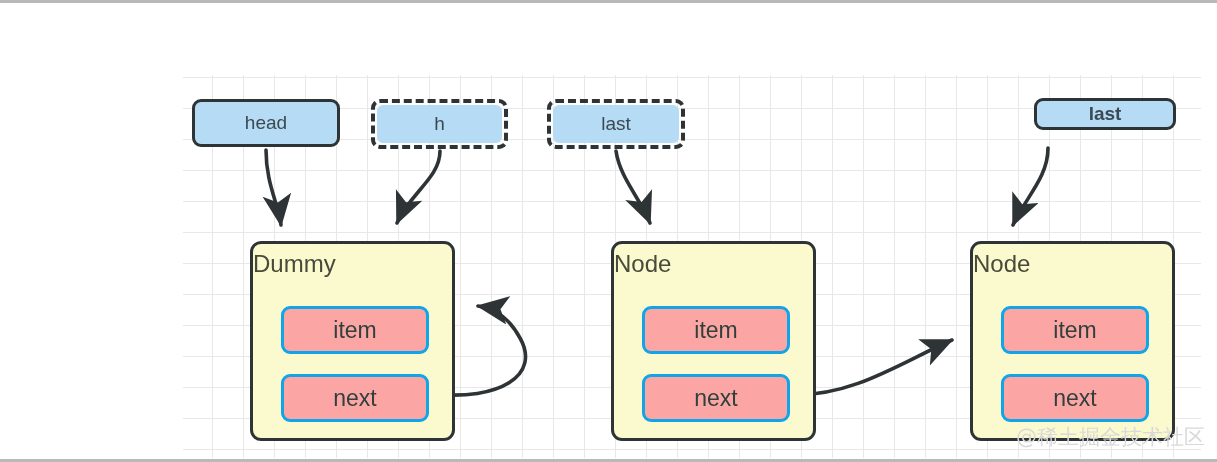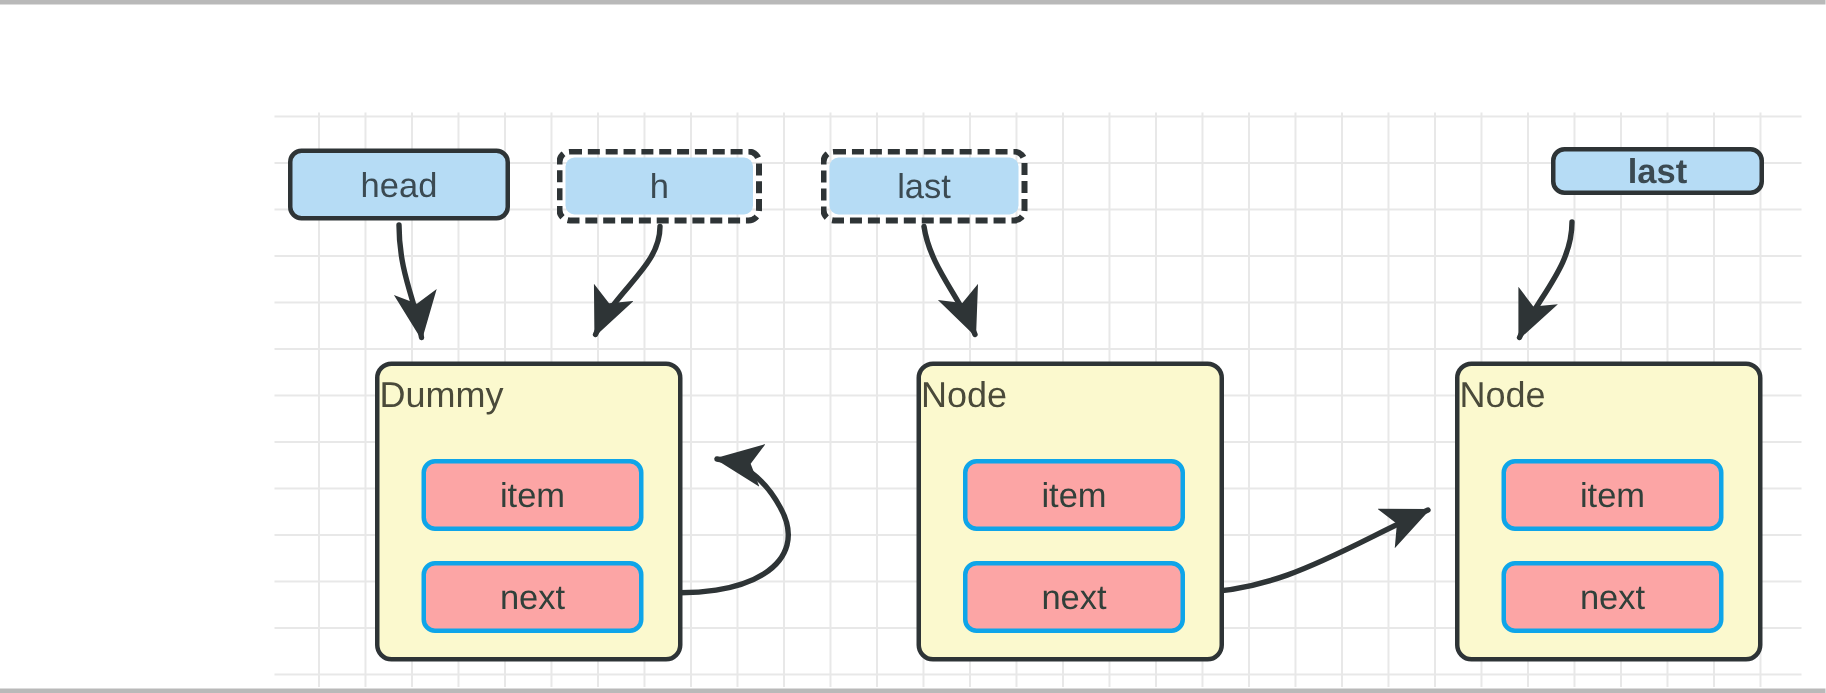--- a/index.html
+++ b/index.html
@@ -73,21 +73,21 @@
   
   .ptr {
     position: absolute;
     background: #b6dcf5;
     border: 3px solid #2e3436;
     border-radius: 9px;
     box-sizing: border-box;
     display: flex;
     align-items: center;
     justify-content: center;
-    font-size: 23px;
+    font-size: 19px;
     color: #3b4a52;
     text-align: center;
   }
   .ptr.dashed {
     border-style: dashed;
     border-width: 4px;
     background: transparent;
     padding: 0;
   }
   .ptr.dashed .ptr-fill {
@@ -193,13 +193,14 @@
       </div>
       <div class="ptr dashed" style="left: 547px; top: 96px; width: 138px; height: 50px;">
         <div class="ptr-fill"></div>
         <span class="ptr-label">last</span>
       </div>
       <div class="ptr" style="left: 1034px; top: 95px; width: 142px; height: 32px; font-weight: bold;">
         <span class="ptr-label">last</span>
       </div>
     </div>
 
+  <div class="watermark">@稀土掘金技术社区</div>
 </div>
 
 </body></html>

